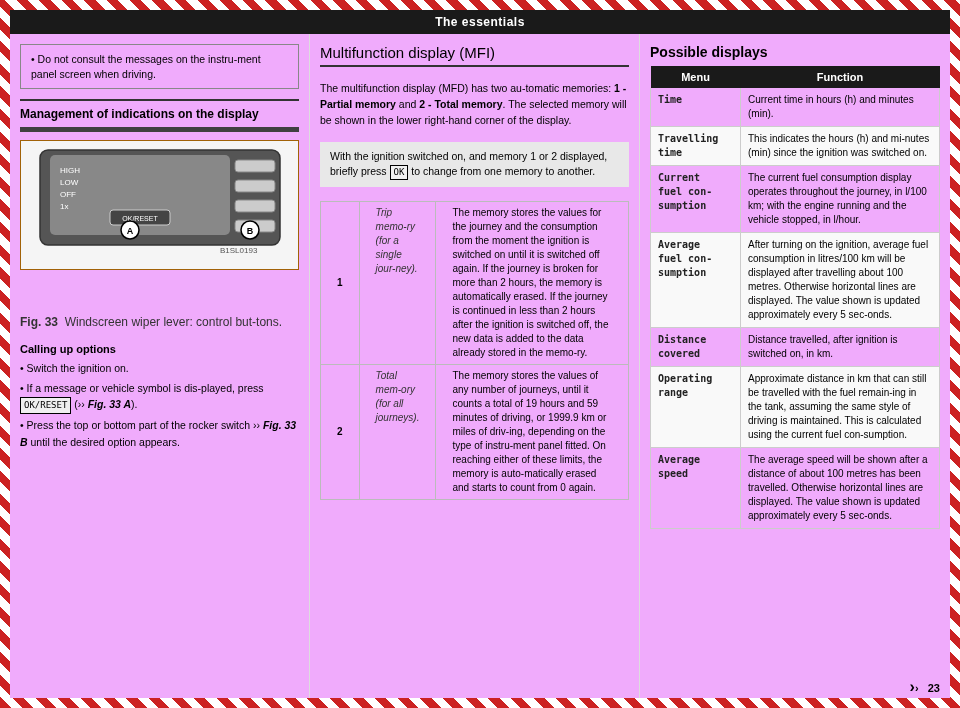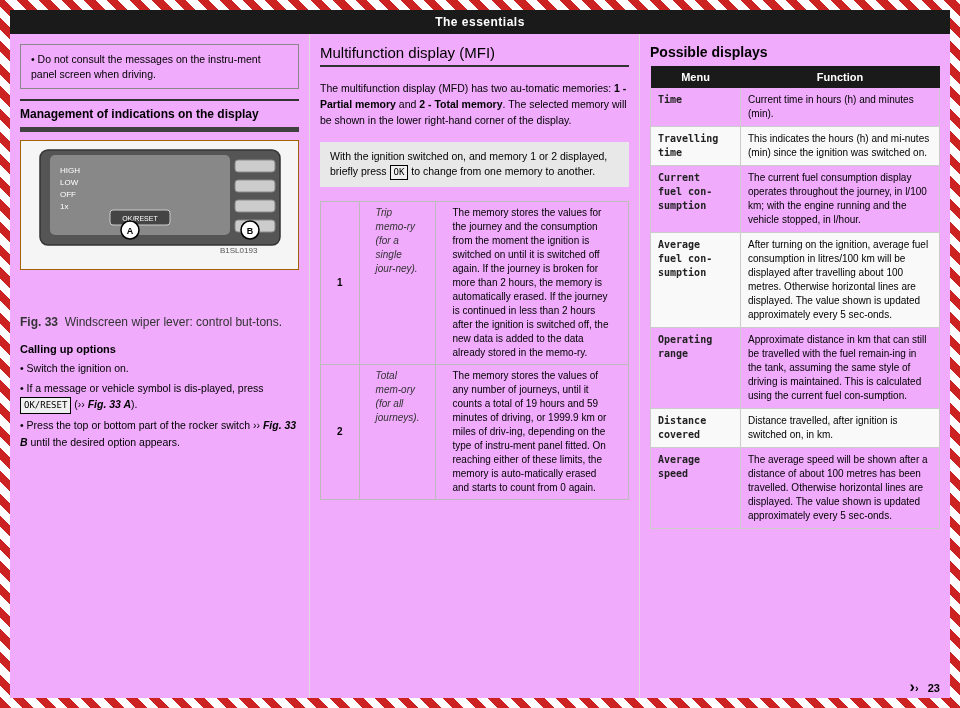--- a/index.html
+++ b/index.html
@@ -375,28 +375,28 @@
 sumption</td>
               <td>The current fuel consumption display operates throughout the journey, in l/100 km; with the engine running and the vehicle stopped, in l/hour.</td>
             </tr>
             <tr>
               <td class="menu-cell" style="white-space: pre-line;">Average
 fuel con-
 sumption</td>
               <td>After turning on the ignition, average fuel consumption in litres/100 km will be displayed after travelling about 100 metres. Otherwise horizontal lines are displayed. The value shown is updated approximately every 5 sec-onds.</td>
             </tr>
             <tr>
+              <td class="menu-cell" style="white-space: pre-line;">Distance
+covered</td>
+              <td>Distance travelled, after ignition is switched on, in km.</td>
+            </tr>
+            <tr>
               <td class="menu-cell" style="white-space: pre-line;">Operating
 range</td>
               <td>Approximate distance in km that can still be travelled with the fuel remain-ing in the tank, assuming the same style of driving is maintained. This is calculated using the current fuel con-sumption.</td>
-            </tr>
-            <tr>
-              <td class="menu-cell" style="white-space: pre-line;">Distance
-covered</td>
-              <td>Distance travelled, after ignition is switched on, in km.</td>
             </tr>
             <tr>
               <td class="menu-cell" style="white-space: pre-line;">Average
 speed</td>
               <td>The average speed will be shown after a distance of about 100 metres has been travelled. Otherwise horizontal lines are displayed. The value shown is updated approximately every 5 sec-onds.</td>
             </tr>
           </tbody>
       </table>
     </div>
 

